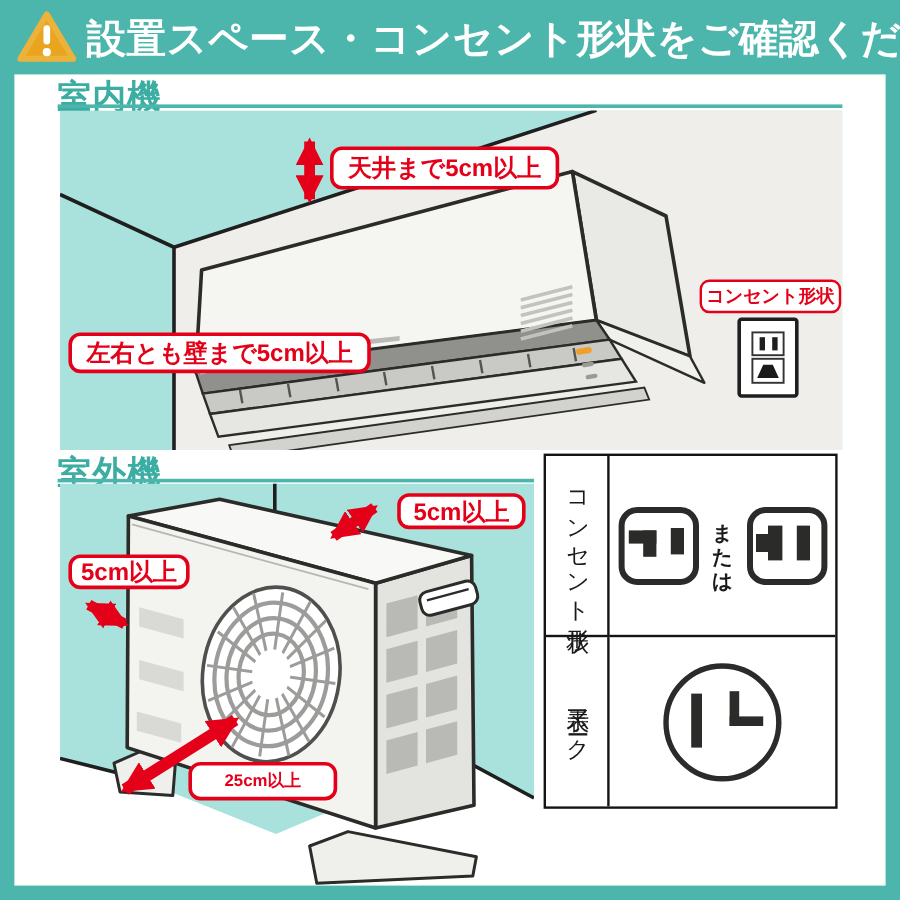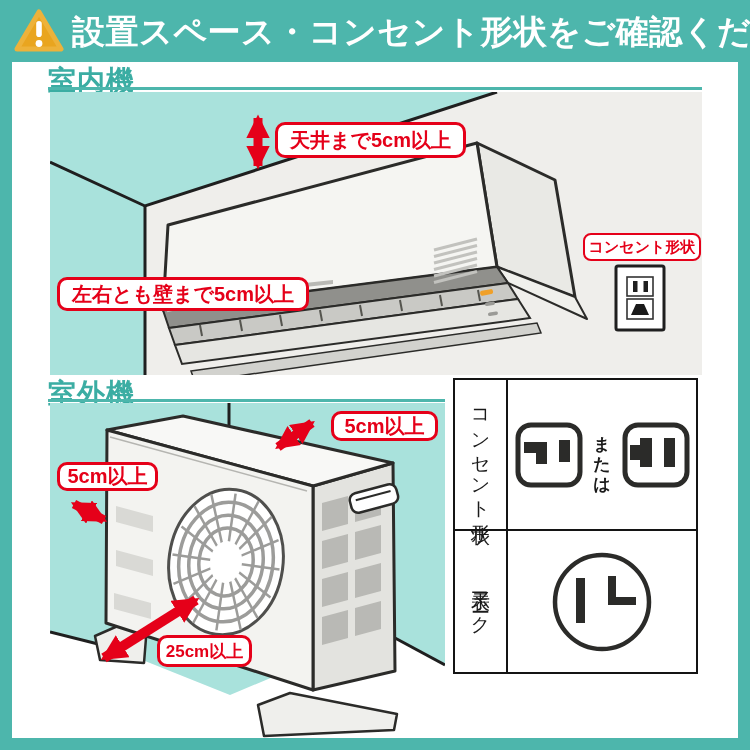--- a/index.html
+++ b/index.html
@@ -186,21 +186,21 @@
       <line x1="306" y1="93" x2="342" y2="93" stroke="#2b2b29" stroke-width="2"></line>
     </g>
 
     <line x1="228" y1="44" x2="262" y2="20" stroke="#e50019" stroke-width="9" marker-start="url(#ah)" marker-end="url(#ah)"></line>
     <line x1="24" y1="101" x2="54" y2="117" stroke="#e50019" stroke-width="9" marker-start="url(#ah)" marker-end="url(#ah)"></line>
     <line x1="54" y1="255" x2="146" y2="197" stroke="#e50019" stroke-width="10" marker-start="url(#ah)" marker-end="url(#ah)"></line>
   </svg>
 
   <div class="note" style="left:331px;top:411px;width:107px;height:30px;font-size:20px;">5cm以上</div>
   <div class="note" style="left:57px;top:462px;width:101px;height:29px;font-size:20px;">5cm以上</div>
-  <div class="note" style="left:157px;top:635px;width:95px;height:32px;font-size:17px;">25cm以上</div>
+  <div class="note" style="left:157px;top:635px;width:124px;height:32px;font-size:14px;">25cm以上</div>
 
   <div class="spec">
     <div class="spec-body">
       <div class="spec-cell cell-label row-top">
         <span class="vtext">コンセント形状</span>
       </div>
       <div class="spec-cell row-top outlet-row">
         <svg width="68" height="66" viewBox="0 0 68 66">
           <rect x="3" y="3" width="62" height="60" rx="13" fill="#ffffff" stroke="#2b2b29" stroke-width="5"></rect>
           <rect x="9" y="20" width="23" height="11" fill="#2b2b29"></rect>

